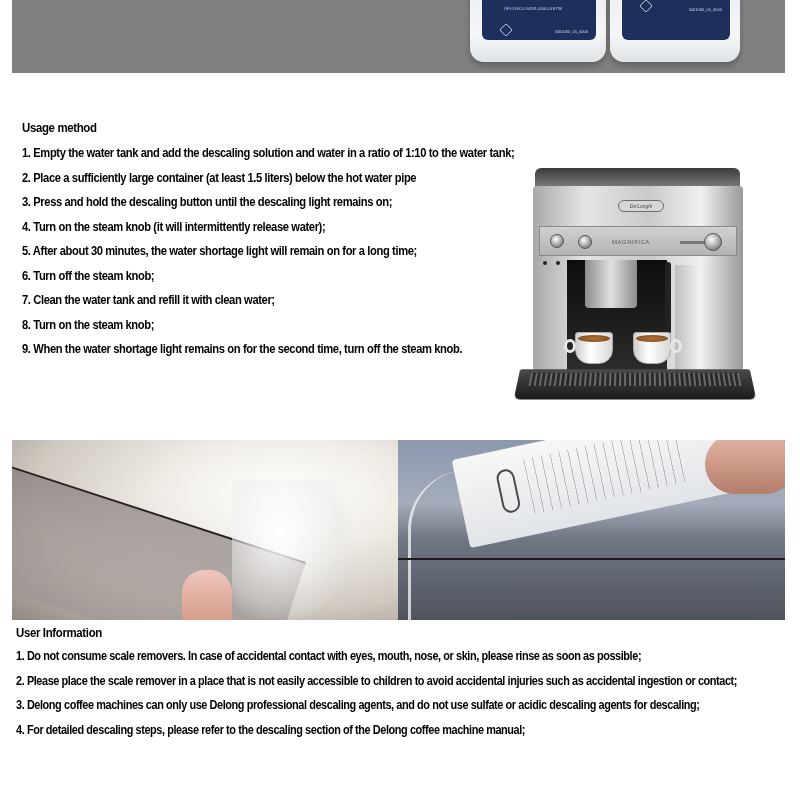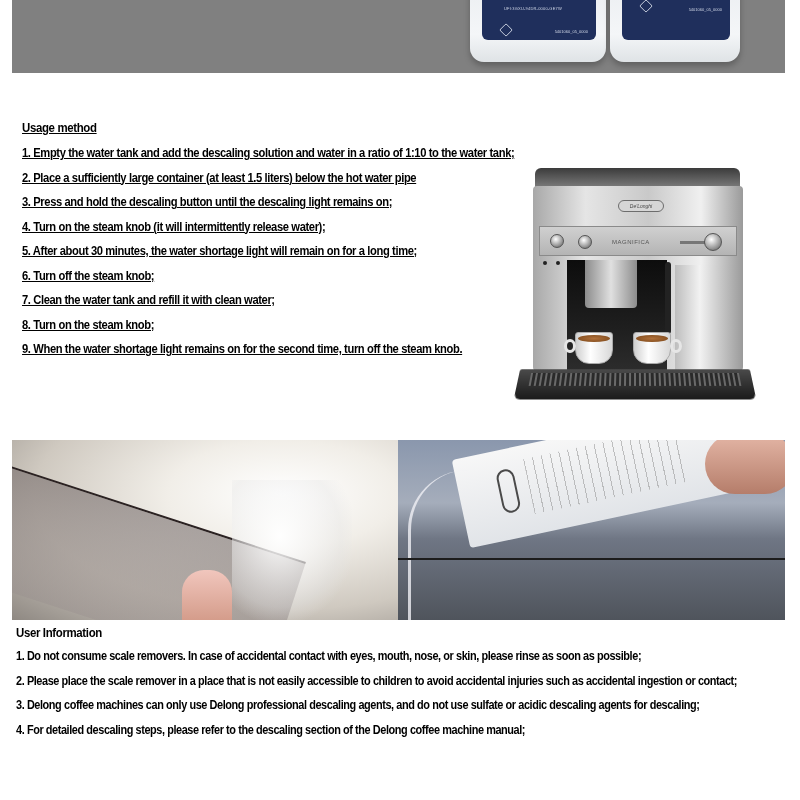--- a/index.html
+++ b/index.html
@@ -30,21 +30,21 @@
     .sachet .recycle {
       position: absolute; left: 18px; bottom: 4px; width: 12px; height: 12px;
       border: 1.5px solid #e6ecf5; border-radius: 2px; transform: rotate(45deg) scale(0.8);
     }
     .sachet .lot {
       position: absolute; right: 8px; bottom: 6px; font-size: 4px; color: #cfd6e6; white-space: nowrap;
     }
 
     
     .usage {
-      position: absolute; left: 22px; top: 118px; width: 560px; text-decoration: underline;
+      position: absolute; left: 22px; top: 118px; width: 560px;
     }
     .heading {
       font-family: "Liberation Sans", sans-serif; font-weight: 700;
       font-size: 13px; letter-spacing: -0.4px; transform: scaleX(0.88); transform-origin: left;
       height: 20px; line-height: 20px; white-space: nowrap;
     }
     .step {
       font-family: "Liberation Sans", sans-serif; font-weight: 700;
       font-size: 13px; letter-spacing: -0.45px; transform: scaleX(0.86); transform-origin: left;
       height: 24.5px; line-height: 24.5px; white-space: nowrap;

